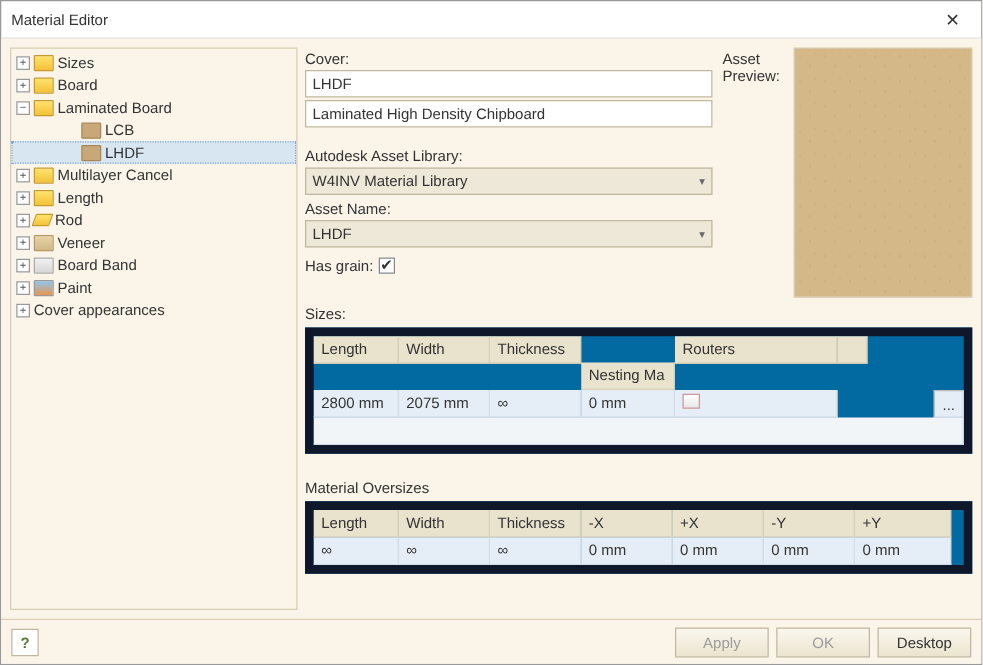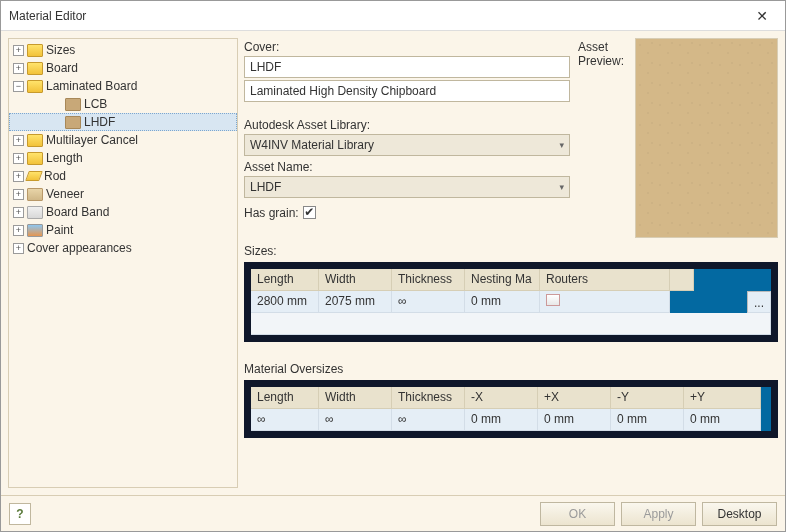--- a/index.html
+++ b/index.html
@@ -162,21 +162,21 @@
           <div class="preview-img"></div>
         </div>
       </div>
 
       <div class="lbl">Sizes:</div>
       <div class="grid">
         <div class="grid-row grid-head" id="sizes-head">
             <div class="cell" style="width: 68px;">Length</div>
             <div class="cell" style="width: 73px;">Width</div>
             <div class="cell" style="width: 73px;">Thickness</div>
-            <div class="cell" style="width: 75px;">Nesting Ma</div>
+            <div class="cell" style="width: 75px; margin-top: 21px;">Nesting Ma</div>
             <div class="cell" style="width: 130px;">Routers</div>
             <div class="cell" style="width: 24px;"></div>
           </div>
         <div class="grid-row grid-body" id="sizes-body">
             <div class="cell" style="width: 68px;">2800 mm</div>
             <div class="cell" style="width: 73px;">2075 mm</div>
             <div class="cell" style="width: 73px;">∞</div>
             <div class="cell" style="width: 75px;">0 mm</div>
             <div class="cell" style="width: 130px;"><span class="router-icon"></span></div>
             <div class="cell btncell" style="width: 24px;">...</div>
@@ -208,17 +208,17 @@
             <div class="cell" style="width: 77px;">0 mm</div>
           </div>
       </div>
 
     </div>
   </div>
 
   <div class="footer">
     <div class="help-btn">?</div>
     <div class="spacer"></div>
+    <div class="btn disabled">Apply</div>
     <div class="btn disabled">OK</div>
-    <div class="btn disabled">Apply</div>
     <div class="btn">Desktop</div>
   </div>
 </div>
 
 </body></html>

